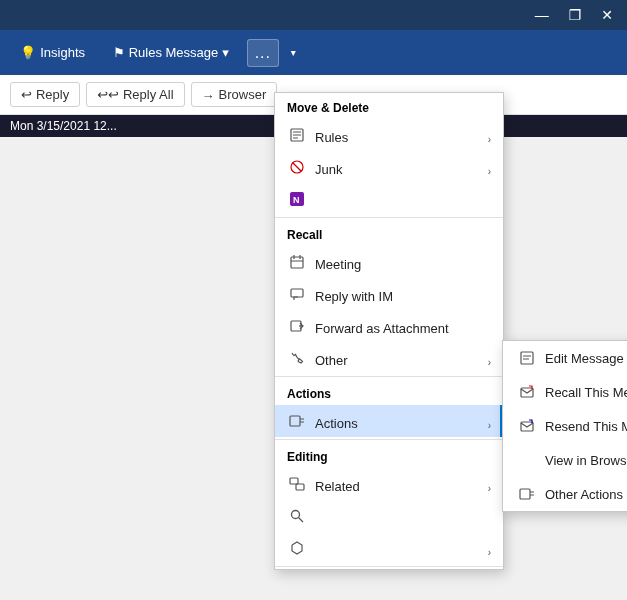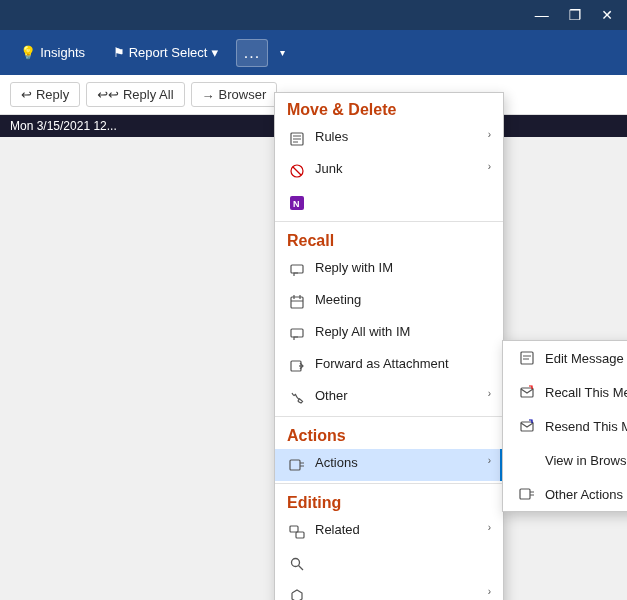--- a/index.html
+++ b/index.html
@@ -113,28 +113,28 @@
       left: 274px;
       background: white;
       border: 1px solid #c8c8c8;
       box-shadow: 2px 4px 12px rgba(0,0,0,0.2);
       width: 230px;
       z-index: 100;
     }
 
     .menu-section-header {
       padding: 8px 12px 4px 12px;
-      font-size: 16px;
+      font-size: 12px;
       font-weight: 600;
-      color: #c2410c;
+      color: #000000;
     }
 
     .menu-item {
       display: flex;
-      align-items: flex-start;
+      align-items: flex-end;
       padding: 6px 12px;
       cursor: pointer;
       color: #222;
       position: relative;
     }
     .menu-item.highlighted { background: #d0e4ff; }
 
     .menu-item-icon {
       width: 20px;
       height: 20px;
@@ -221,21 +221,21 @@
   <span class="title-bar-icon close">✕</span>
 </div>
 
 <div class="toolbar">
   <button class="toolbar-btn">
     <span>💡</span>
     <span>Insights</span>
   </button>
   <button class="toolbar-btn">
     <span>⚑</span>
-    <span>Report Select</span>
+    <span>Rules Message</span>
     <span>▾</span>
   </button>
   <div class="toolbar-btn-more">
     <span>...</span>
   </div>
   <span class="toolbar-chevron">▾</span>
 </div>
 
 <div class="reply-bar">
   <button class="reply-btn">
@@ -289,45 +289,36 @@
         </svg>
     </span>
   </div>
 
   <div class="menu-divider"></div>
 
   <div class="menu-section-header">Recall</div>
   <div class="menu-item">
     <span class="menu-item-icon">
       <svg width="16" height="16" viewBox="0 0 16 16" fill="none">
-          <rect x="2" y="3" width="12" height="8" rx="1" stroke="#555" stroke-width="1.2"></rect>
-          <polyline points="5,14 5,11 9,11" stroke="#555" stroke-width="1.2" fill="none"></polyline>
-        </svg>
-    </span>
-    <span class="menu-item-label">Reply with IM</span>
-  </div>
-  <div class="menu-item">
-    <span class="menu-item-icon">
-      <svg width="16" height="16" viewBox="0 0 16 16" fill="none">
           <rect x="2" y="3" width="12" height="11" rx="1" stroke="#555" stroke-width="1.2"></rect>
           <line x1="5" y1="1" x2="5" y2="5" stroke="#555" stroke-width="1.2"></line>
           <line x1="11" y1="1" x2="11" y2="5" stroke="#555" stroke-width="1.2"></line>
           <line x1="2" y1="7" x2="14" y2="7" stroke="#555" stroke-width="1"></line>
         </svg>
     </span>
     <span class="menu-item-label">Meeting</span>
   </div>
   <div class="menu-item">
     <span class="menu-item-icon">
       <svg width="16" height="16" viewBox="0 0 16 16" fill="none">
           <rect x="2" y="3" width="12" height="8" rx="1" stroke="#555" stroke-width="1.2"></rect>
           <polyline points="5,14 5,11 9,11" stroke="#555" stroke-width="1.2" fill="none"></polyline>
         </svg>
     </span>
-    <span class="menu-item-label">Reply All with IM</span>
+    <span class="menu-item-label">Reply with IM</span>
   </div>
   <div class="menu-item">
     <span class="menu-item-icon">
       <svg width="16" height="16" viewBox="0 0 16 16" fill="none">
           <rect x="2" y="3" width="10" height="10" rx="1" stroke="#555" stroke-width="1.2"></rect>
           <line x1="10" y1="8" x2="14" y2="8" stroke="#555" stroke-width="1.2"></line>
           <polyline points="11,5 14,8 11,11" stroke="#555" stroke-width="1.2" fill="none"></polyline>
         </svg>
     </span>
     <span class="menu-item-label">Forward as Attachment</span>

